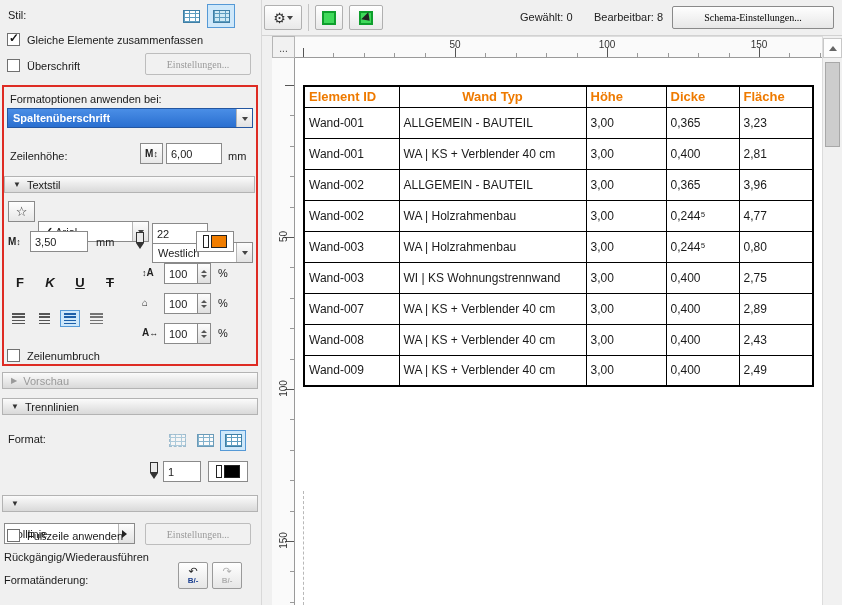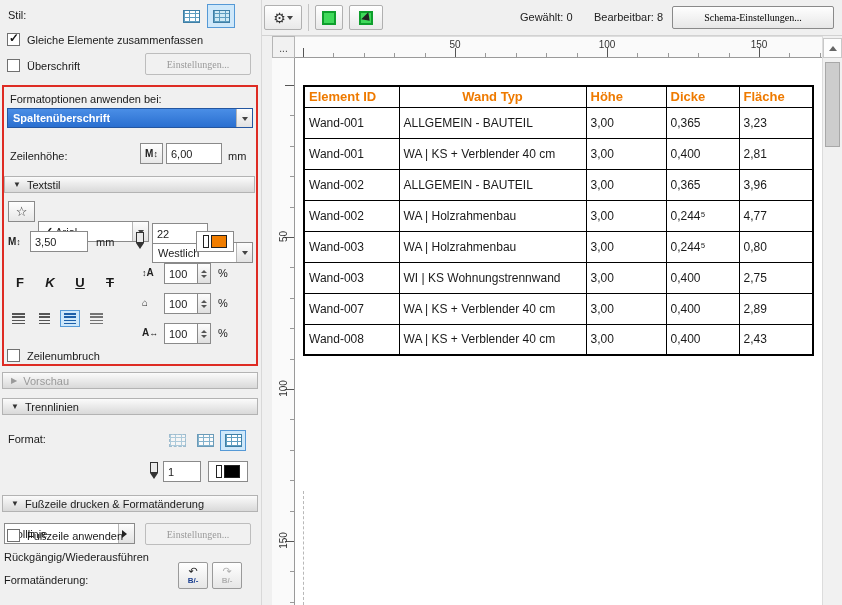--- a/index.html
+++ b/index.html
@@ -278,21 +278,20 @@
     <div class="abs inp" style="left:163px; top:461px; width:38px">
         <span>1</span>
       </div>
     <div class="abs colorbtn" style="left:208px; top:461px; width:40px">
       <span class="sw white"></span>
       <span class="sw black"></span>
     </div>
 
     <div class="abs secbar" style="left:2px; top:495px; width:256px">
       <span class="tri">▼</span>
-      <span>Fußzeile drucken &amp; Formatänderung</span>
     </div>
 
     <div class="abs row" style="left:7px; top:529px">
       <span class="cb"></span>
       <span class="lbl">Fußzeile anwenden</span>
     </div>
     <button class="abs btn disabled" style="left:145px; top:523px; width:106px; height:22px">Einstellungen...</button>
 
     <span class="abs lbl" style="left:4px; top:551px">Rückgängig/Wiederausführen</span>
     <span class="abs lbl" style="left:4px; top:574px">Formatänderung:</span>
@@ -414,20 +413,27 @@
               <td>0,400</td>
               <td>2,89</td>
             </tr>
             <tr>
               <td>Wand-008</td>
               <td>WA | KS + Verblender 40 cm</td>
               <td>3,00</td>
               <td>0,400</td>
               <td>2,43</td>
             </tr>
+            <tr>
+              <td>Wand-009</td>
+              <td>WA | KS + Verblender 40 cm</td>
+              <td>3,00</td>
+              <td>0,400</td>
+              <td>2,49</td>
+            </tr>
           </tbody>
       </table>
     </div>
 
     <div class="vscroll">
       <div class="vs-up">
           <i class="tri-u"></i>
         </div>
       <div class="vs-thumb"></div>
     </div>

